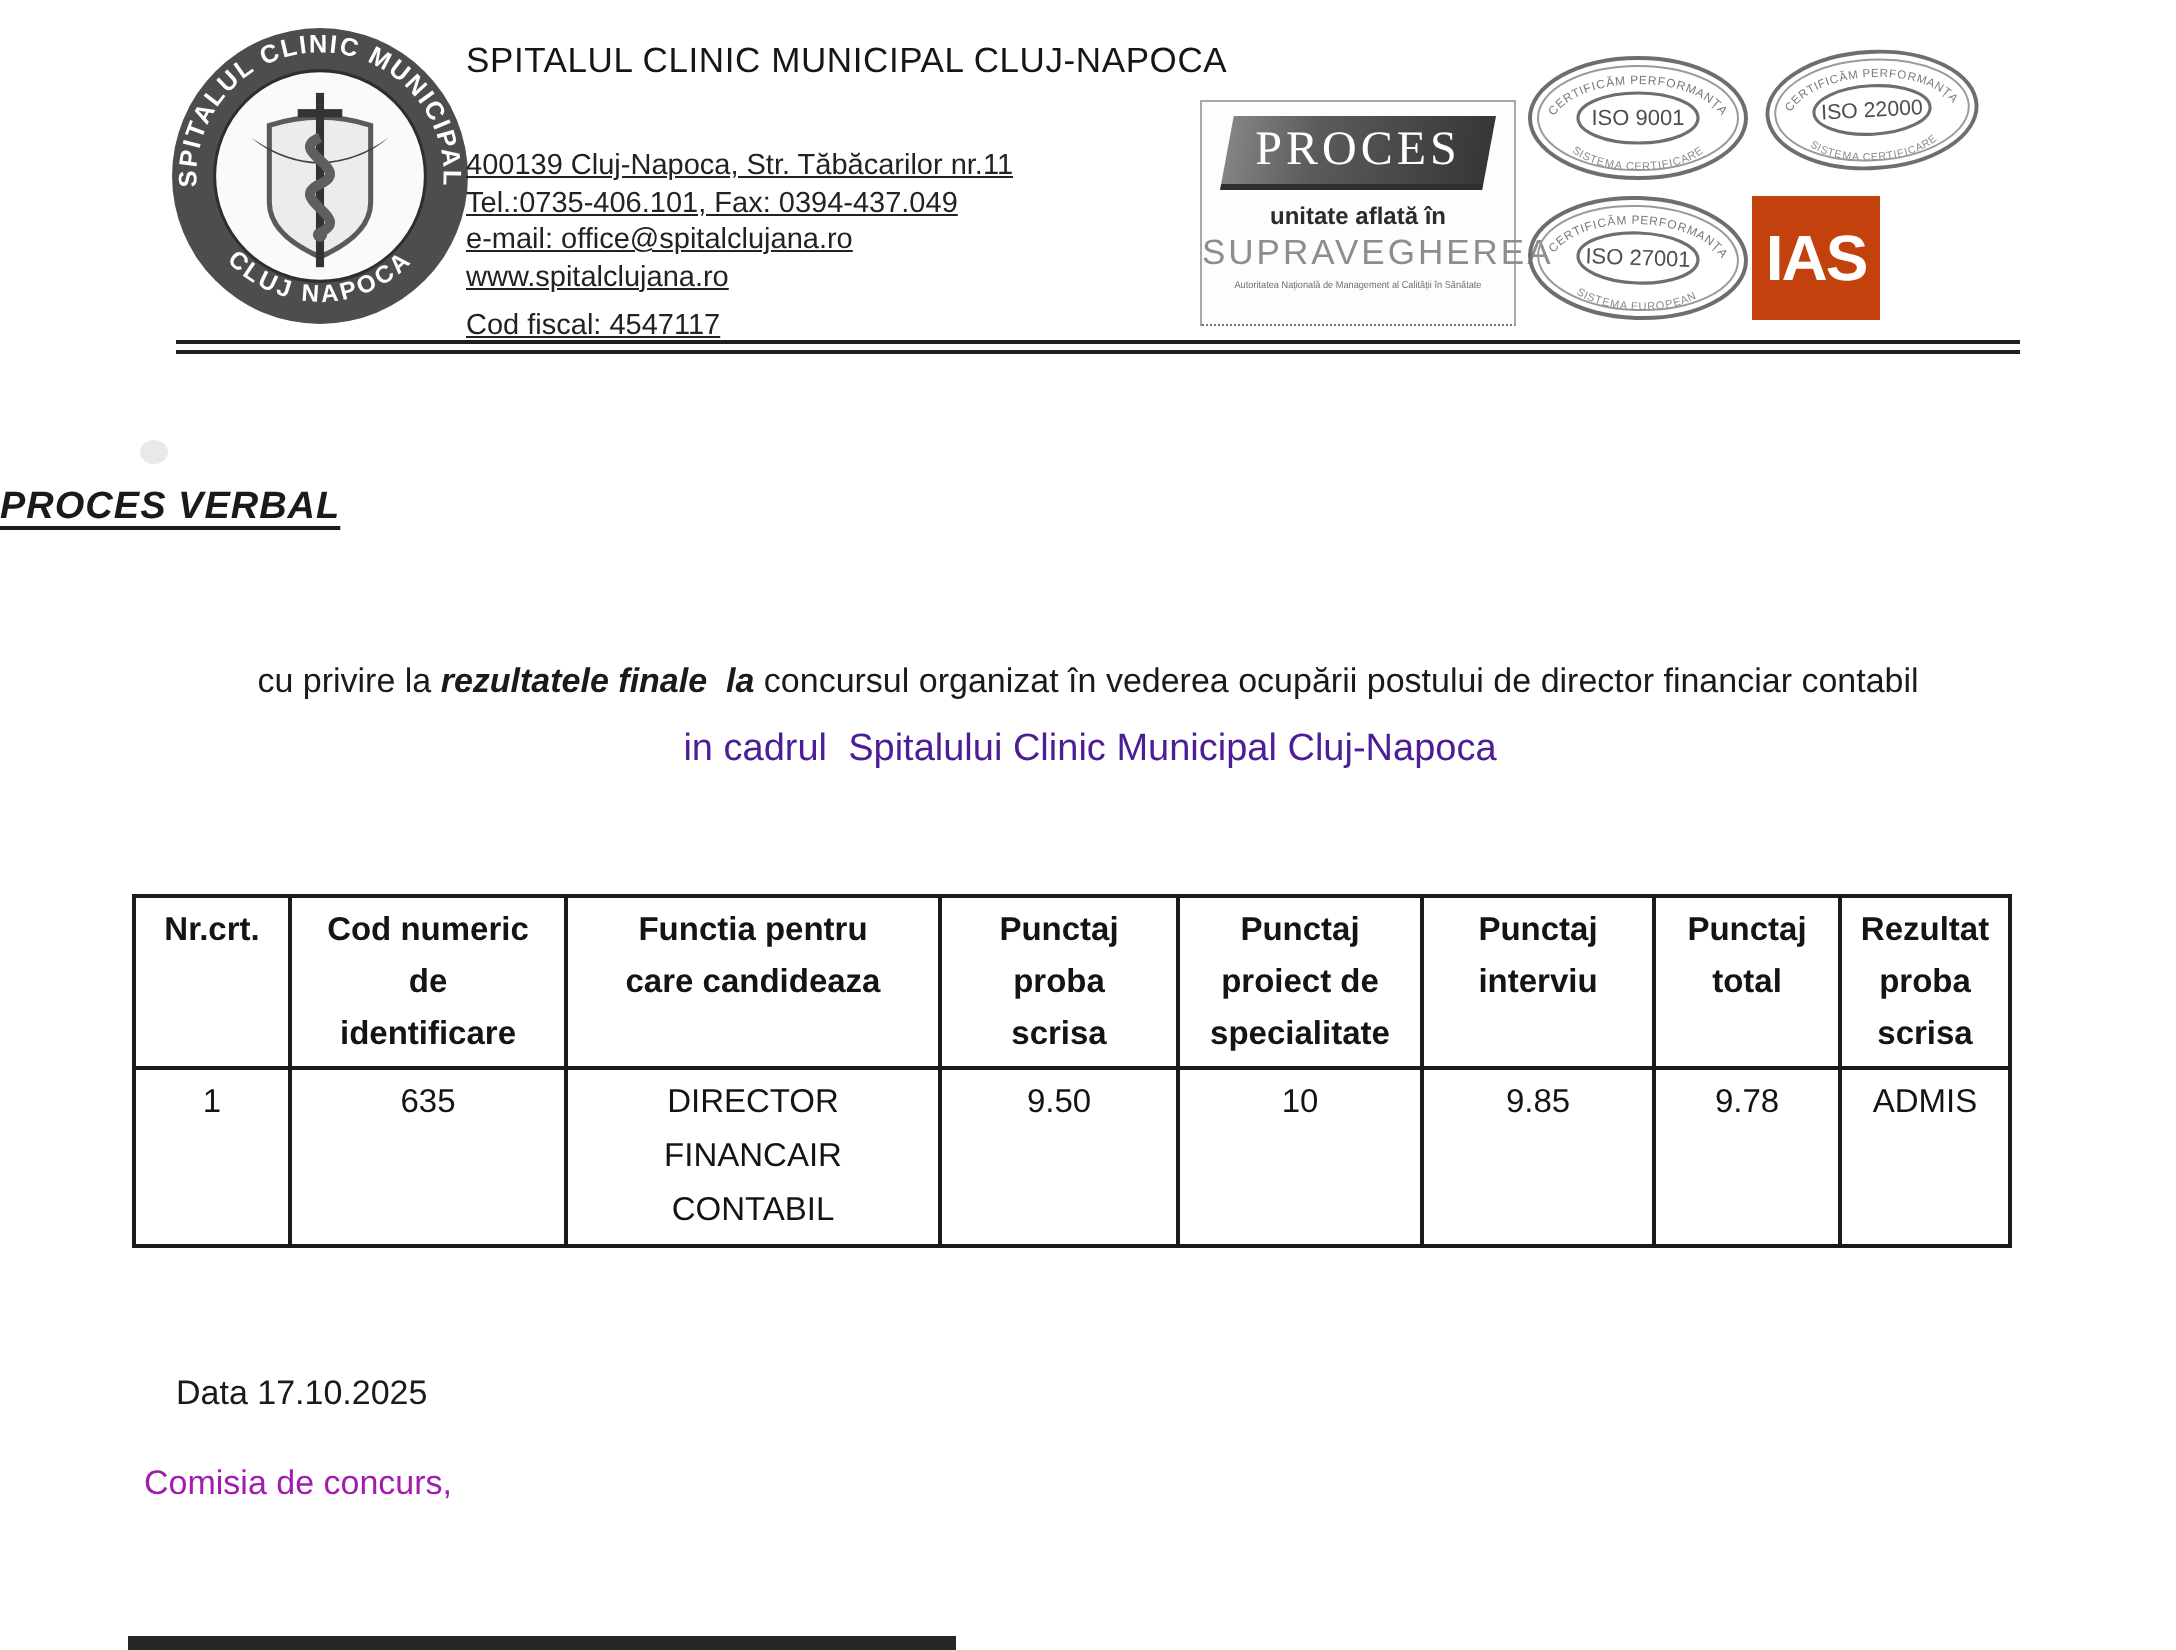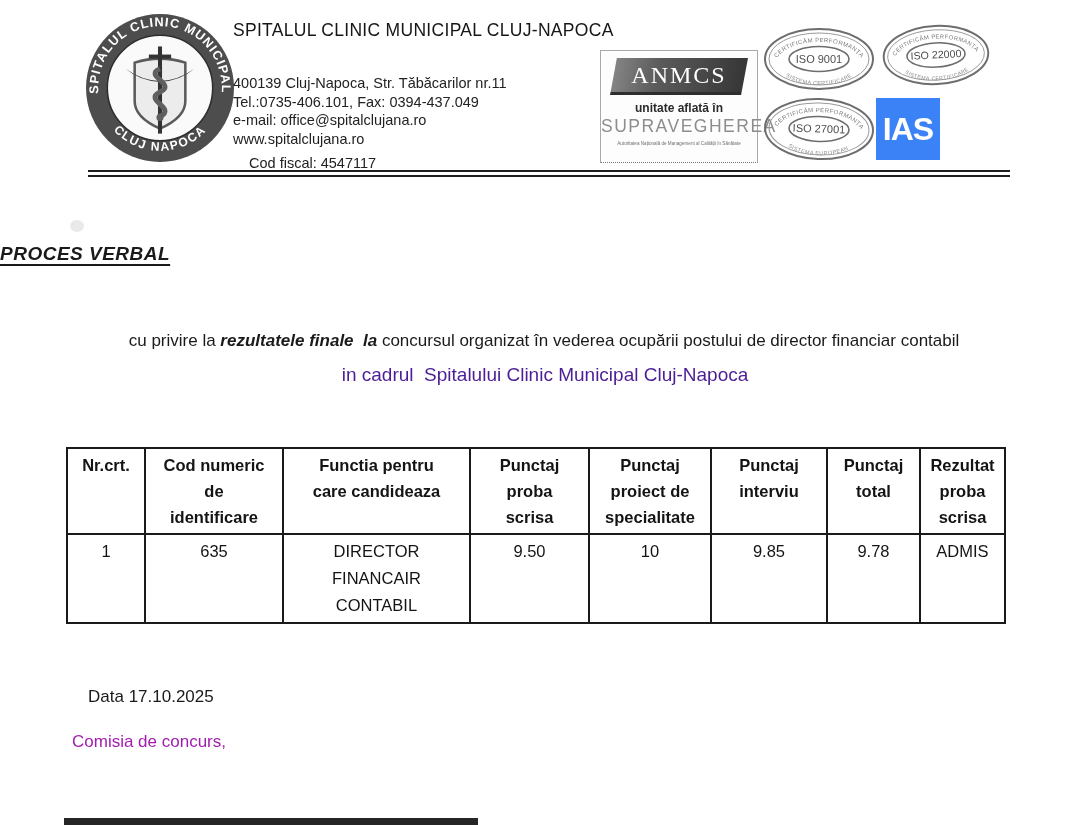--- a/index.html
+++ b/index.html
@@ -4,37 +4,37 @@
 <style>
   * { margin:0; padding:0; box-sizing:border-box; }
   html,body { background:#ffffff; }
   .page {
     position:relative; width:1088px; height:825px; background:#ffffff;
     font-family:"Liberation Sans", sans-serif; color:#1b1b1b; overflow:hidden;
   }
   
   .seal { position:absolute; left:84px; top:12px; width:152px; height:152px; }
   .hospital-name { position:absolute; left:233px; top:20px; font-size:17.5px; font-weight:normal; letter-spacing:.3px; color:#161616; }
-  .addr-block { position:absolute; left:233px; top:74px; font-size:14.5px; line-height:18.5px; color:#222; }
-  .addr-block .fiscal { margin-top:6px;margin-left:16px; }
+  .addr-block { position:absolute; left:233px; top:74px; font-size:14.5px; line-height:18.5px; color:#222;text-decoration:underline; }
+  .addr-block .fiscal { margin-top:6px; }
   .anmcs { position:absolute; left:600px; top:50px; width:158px; height:113px; border:1px solid #a9a9a9; border-bottom:1px dotted #777; background:#fdfdfd; }
   .anmcs-banner { margin:7px 9px 2px 9px; height:37px; background:linear-gradient(100deg,#8a8a8a 0%, #5b5b5b 35%, #343434 100%);
     clip-path:polygon(5% 0, 100% 0, 95% 100%, 0 100%);
     display:flex; align-items:center; justify-content:center;
     border-bottom:3px solid #2e2e2e; }
   .anmcs-banner span { font-family:"Liberation Serif", serif; color:#fff; font-size:24px; letter-spacing:2px; }
   .anmcs-l1 { text-align:center; font-size:12px; font-weight:bold; margin-top:6px; color:#2b2b2b; }
   .anmcs-l2 { text-align:center; font-size:17.5px; letter-spacing:1.5px; color:#8d8d8d; margin-top:1px; }
   .anmcs-l3 { text-align:center; font-size:5px; color:#6f6f6f; white-space:nowrap; transform:scaleX(.92); margin-top:3px; }
   .iso-badge { position:absolute; }
   .iso-9001 { left:762px; top:27px; width:114px; height:64px; }
   .iso-22000 { left:880px; top:24px; width:112px; height:62px; transform:rotate(-3deg); }
   .iso-27001 { left:762px; top:96px; width:114px; height:66px; transform:rotate(2deg); }
   .ias { position:absolute; left:876px; top:98px; width:148px; height:62px; display:flex; }
-  .ias-box { width:64px; height:62px; background:#3b82f6; display:flex; align-items:center; justify-content:center; }
+  .ias-box { width:64px; height:62px; background:#c2410c; display:flex; align-items:center; justify-content:center; }
   .ias-box span { color:#fff; font-weight:bold; font-size:32px; letter-spacing:-1px; }
   .ias-text { padding-left:5px; padding-top:6px; }
   .ias-title { font-size:13.5px; font-weight:bold; color:#3a3a3a; letter-spacing:.5px; }
   .ias-sub { font-size:7px; color:#8a8a8a; line-height:9px; margin-top:3px; }
   .rule { position:absolute; left:88px; top:170px; width:922px; height:7px;
     border-top:2.5px solid #1f1f1f; border-bottom:2px solid #1f1f1f; }
   
   .doc-title { position:absolute; left:0; top:243px; width:100%; text-align:left;
     font-size:19px; font-weight:bold; font-style:italic; letter-spacing:.5px;
     text-decoration:underline; text-decoration-thickness:2px; text-underline-offset:4px; color:#1a1a1a; }
@@ -88,21 +88,21 @@
   <div class="addr-block">
     <div>400139 Cluj-Napoca, Str. Tăbăcarilor nr.11</div>
     <div>Tel.:0735-406.101, Fax: 0394-437.049</div>
     <div>e-mail: office@spitalclujana.ro</div>
     <div>www.spitalclujana.ro</div>
     <div class="fiscal">Cod fiscal: 4547117</div>
   </div>
 
   <div class="anmcs">
     <div class="anmcs-banner">
-      <span>ANMCS</span>
+      <span>PROCES</span>
     </div>
     <div class="anmcs-l1">unitate aflată în</div>
     <div class="anmcs-l2">SUPRAVEGHEREA</div>
     <div class="anmcs-l3">Autoritatea Națională de Management al Calității în Sănătate</div>
   </div>
 
   <svg class="iso-badge iso-9001" viewBox="0 0 114 64">
     <defs>
       <path id="b1t" d="M 13,38 A 44,23 0 0 1 101,38" fill="none"></path>
       <path id="b1b" d="M 19,40 A 38,18 0 0 0 95,40" fill="none"></path>

